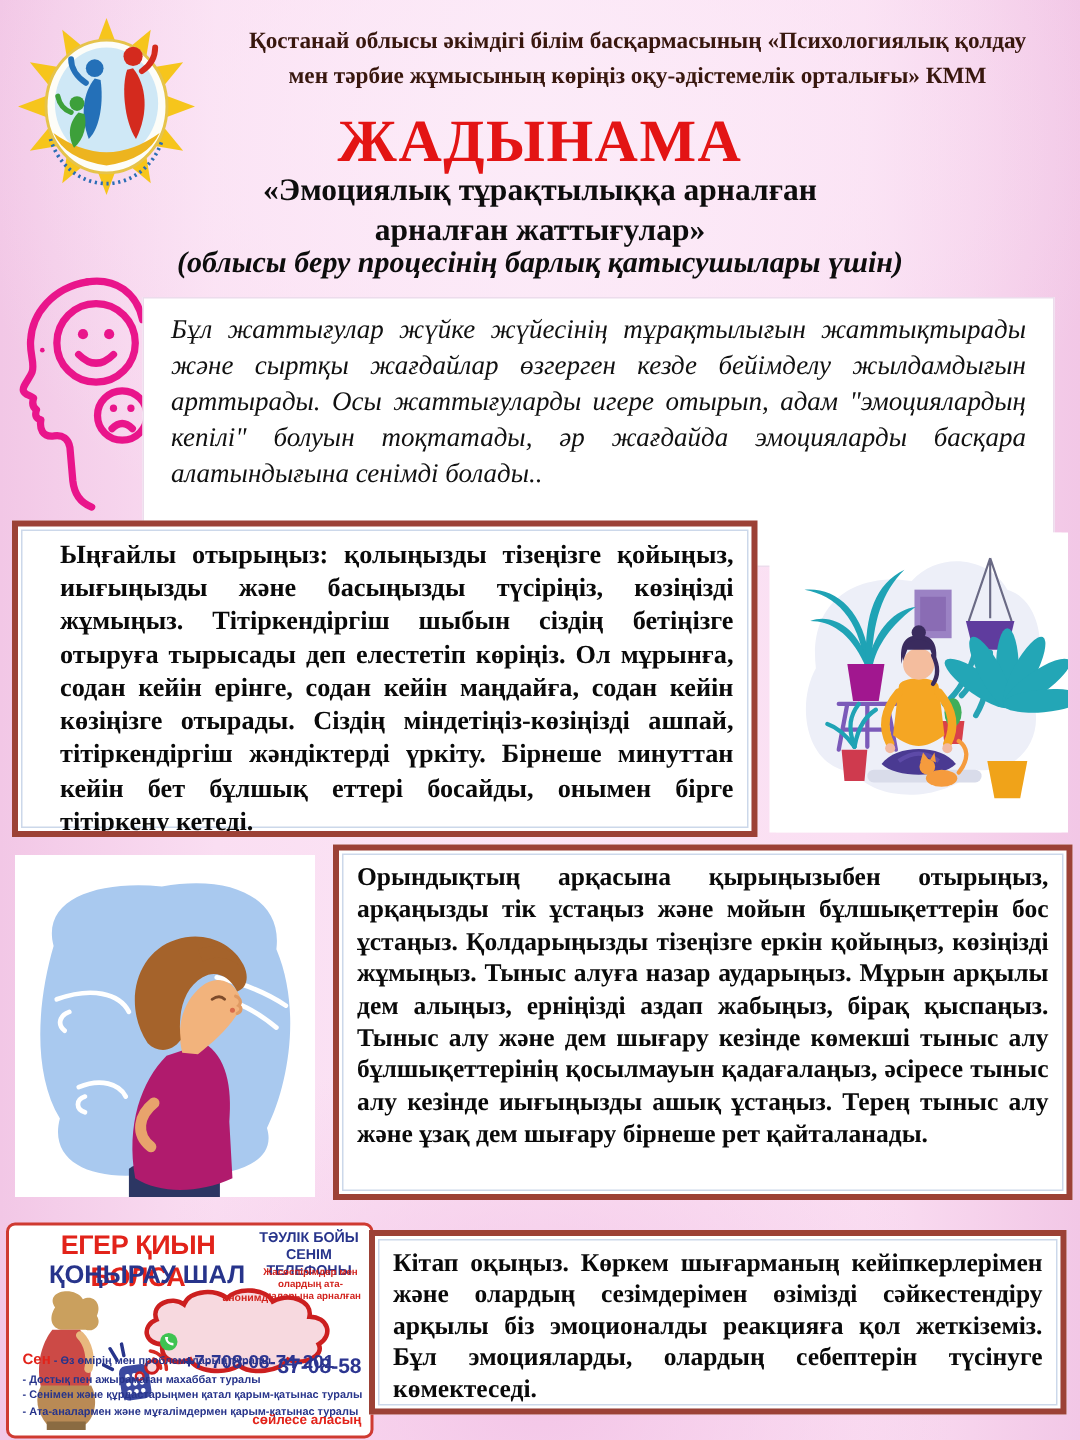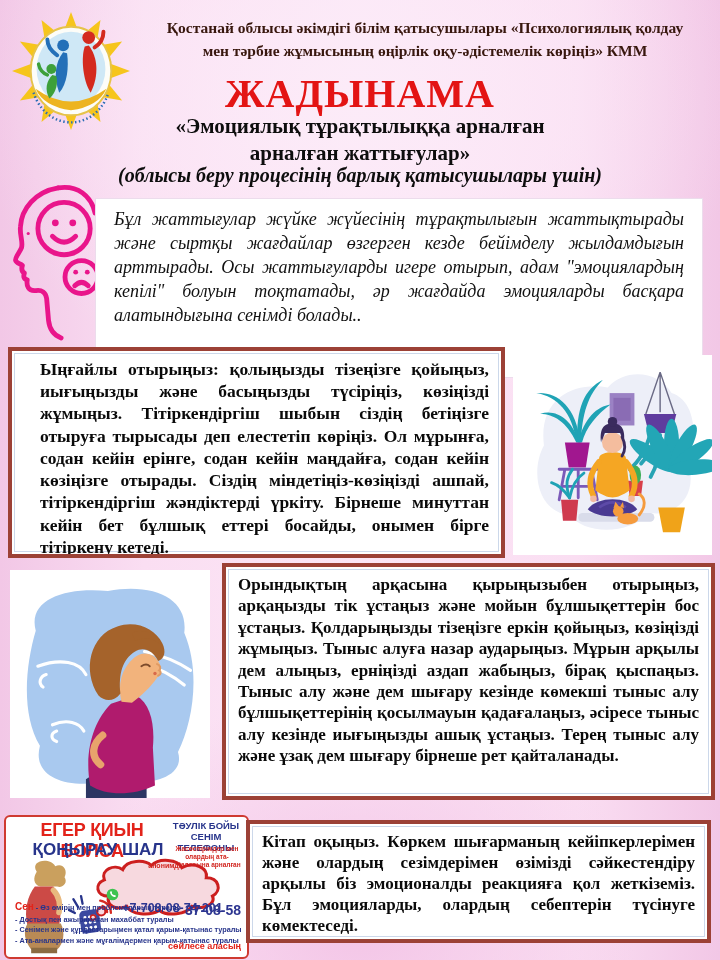--- a/index.html
+++ b/index.html
@@ -98,22 +98,22 @@
       <circle cx="78" cy="28" r="6.5" fill="#d42a1e"></circle>
       <path d="M78,36 C87,47 89,66 80,84 C72,72 70,48 74,37 Z" fill="#d42a1e"></path>
       <path d="M84,38 C90,34 93,28 93,22" stroke="#d42a1e" stroke-width="4" fill="none" stroke-linecap="round"></path>
       <circle cx="40" cy="60" r="5" fill="#3da03a"></circle>
       <path d="M41,66 C35,72 33,81 38,90 C45,84 47,74 45,67 Z" fill="#3da03a"></path>
       <path d="M36,66 C31,64 28,60 27,55" stroke="#3da03a" stroke-width="3.5" fill="none" stroke-linecap="round"></path>
     </svg>
   </div>
 
   <div class="abs org-text">
-    <div>Қостанай облысы әкімдігі білім қатысушылары «Психологиялық қолдау</div>
-    <div>мен тәрбие жұмысының өңірлік  оқу-әдістемелік көріңіз» КММ</div>
+    <div>Қостанай облысы әкімдігі білім басқармасының «Психологиялық қолдау</div>
+    <div>мен тәрбие жұмысының көріңіз  оқу-әдістемелік орталығы» КММ</div>
   </div>
   <div class="abs ctr main-title">ЖАДЫНАМА</div>
   <div class="abs ctr sub sub1">«Эмоциялық тұрақтылыққа арналған</div>
   <div class="abs ctr sub sub2">арналған жаттығулар»</div>
   <div class="abs ctr aud-note">(облысы беру процесінің барлық қатысушылары үшін)</div>
 
   <div class="abs head-icon">
     <svg viewBox="0 0 95 165" width="92" height="164" fill="none" stroke="#e9158b" stroke-width="5" stroke-linecap="round" stroke-linejoin="round">
       <path d="M56 6 C32 10 18 28 17 46 C16 55 20 62 18 68 C16 73 11 78 12 81 C13 84 17 84 19 86 C18 89 18 92 21 94 C20 97 20 100 24 101 C23 107 25 113 33 112 C39 111 43 114 44 120 L46 143 C47 152 51 158 59 161"></path>
       <path d="M56 6 C76 3 90 14 94 32"></path>

